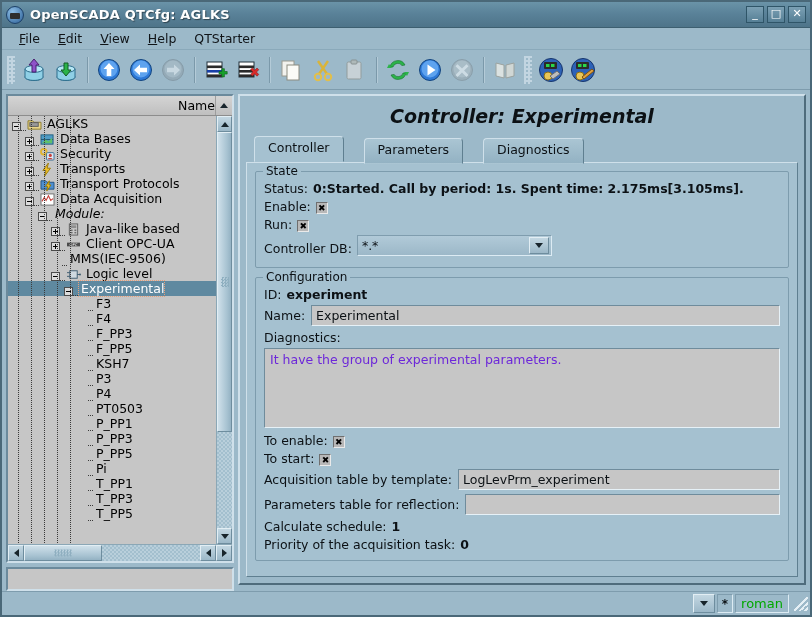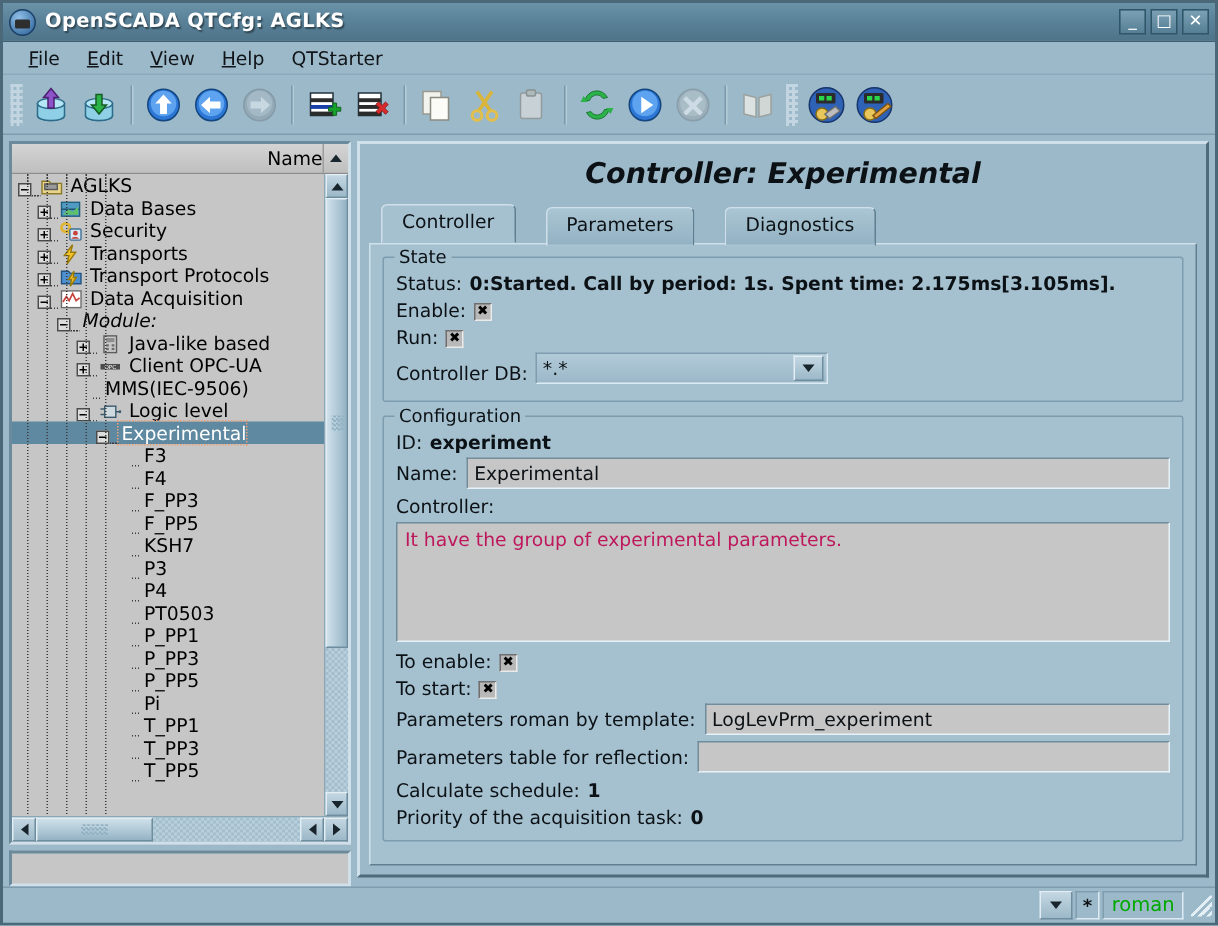--- a/index.html
+++ b/index.html
@@ -425,21 +425,21 @@
     padding: 0 4px;
     flex: 1 1 auto;
     min-width: 0;
   }
   .tarea {
     background: #c6c6c6;
     border: 1px solid;
     border-color: #6f8c9c #e6f1f7 #e6f1f7 #6f8c9c;
     height: 80px;
     font-size: 12.5px;
-    color: #be185d;
+    color: #6d28d9;
     padding: 3px 5px;
     margin-bottom: 5px;
   }
   .frow { display: flex; align-items: center; margin-bottom: 4px; }
   .frow .flbl { margin-right: 6px; font-size: 12.5px; color: #0c1115; flex: 0 0 auto; }
 
   
   .statusbar {
     height: 24px;
     flex: 0 0 auto;
@@ -958,36 +958,36 @@
             <span class="lbl">ID:</span>
             <span class="val">experiment</span>
           </div>
 
           <div class="frow">
             <span class="flbl">Name:</span>
             <span class="tinput">Experimental</span>
           </div>
 
           <div class="line">
-            <span class="lbl">Controller:</span>
+            <span class="lbl">Diagnostics:</span>
           </div>
           <div class="tarea">It have the group of experimental parameters.</div>
 
           <div class="line">
             <span class="lbl">To enable:</span>
             <span class="chk"></span>
           </div>
 
           <div class="line">
             <span class="lbl">To start:</span>
             <span class="chk"></span>
           </div>
 
           <div class="frow" style="margin-top:3px;">
-            <span class="flbl">Parameters roman by template:</span>
+            <span class="flbl">Acquisition table by template:</span>
             <span class="tinput">LogLevPrm_experiment</span>
           </div>
 
           <div class="frow">
             <span class="flbl">Parameters table for reflection:</span>
             <span class="tinput"></span>
           </div>
 
           <div class="line">
             <span class="lbl">Calculate schedule:</span>

